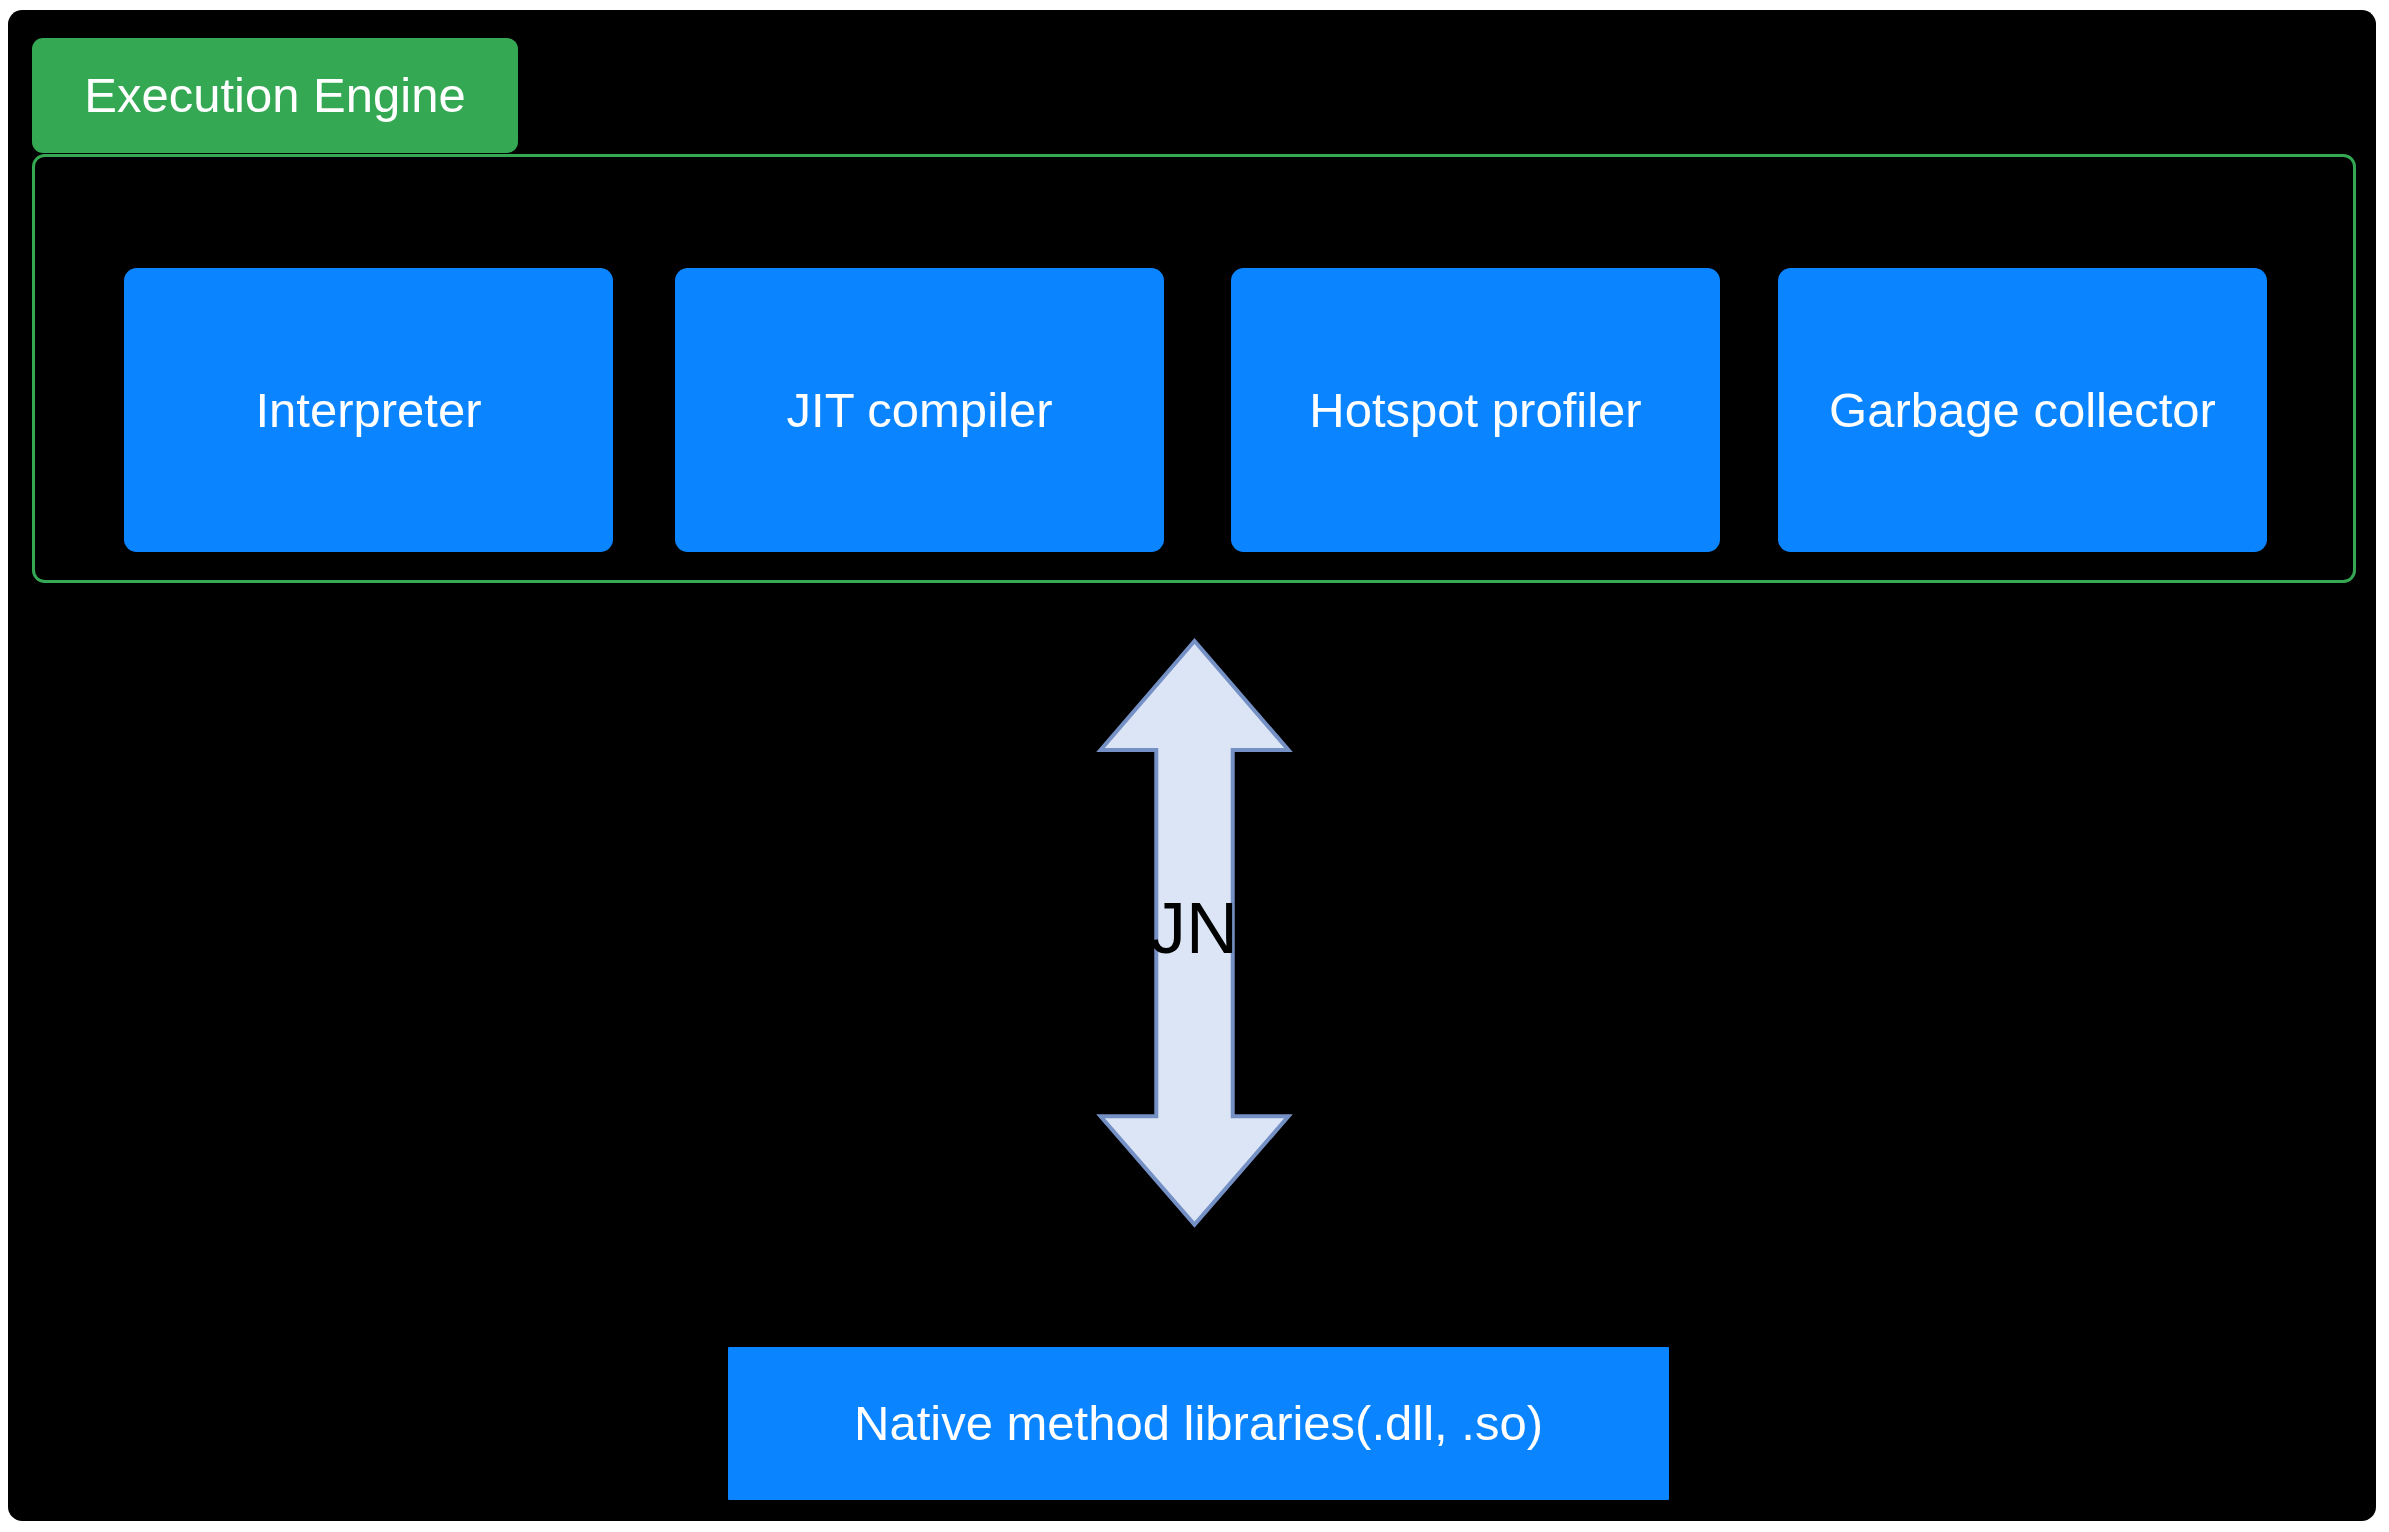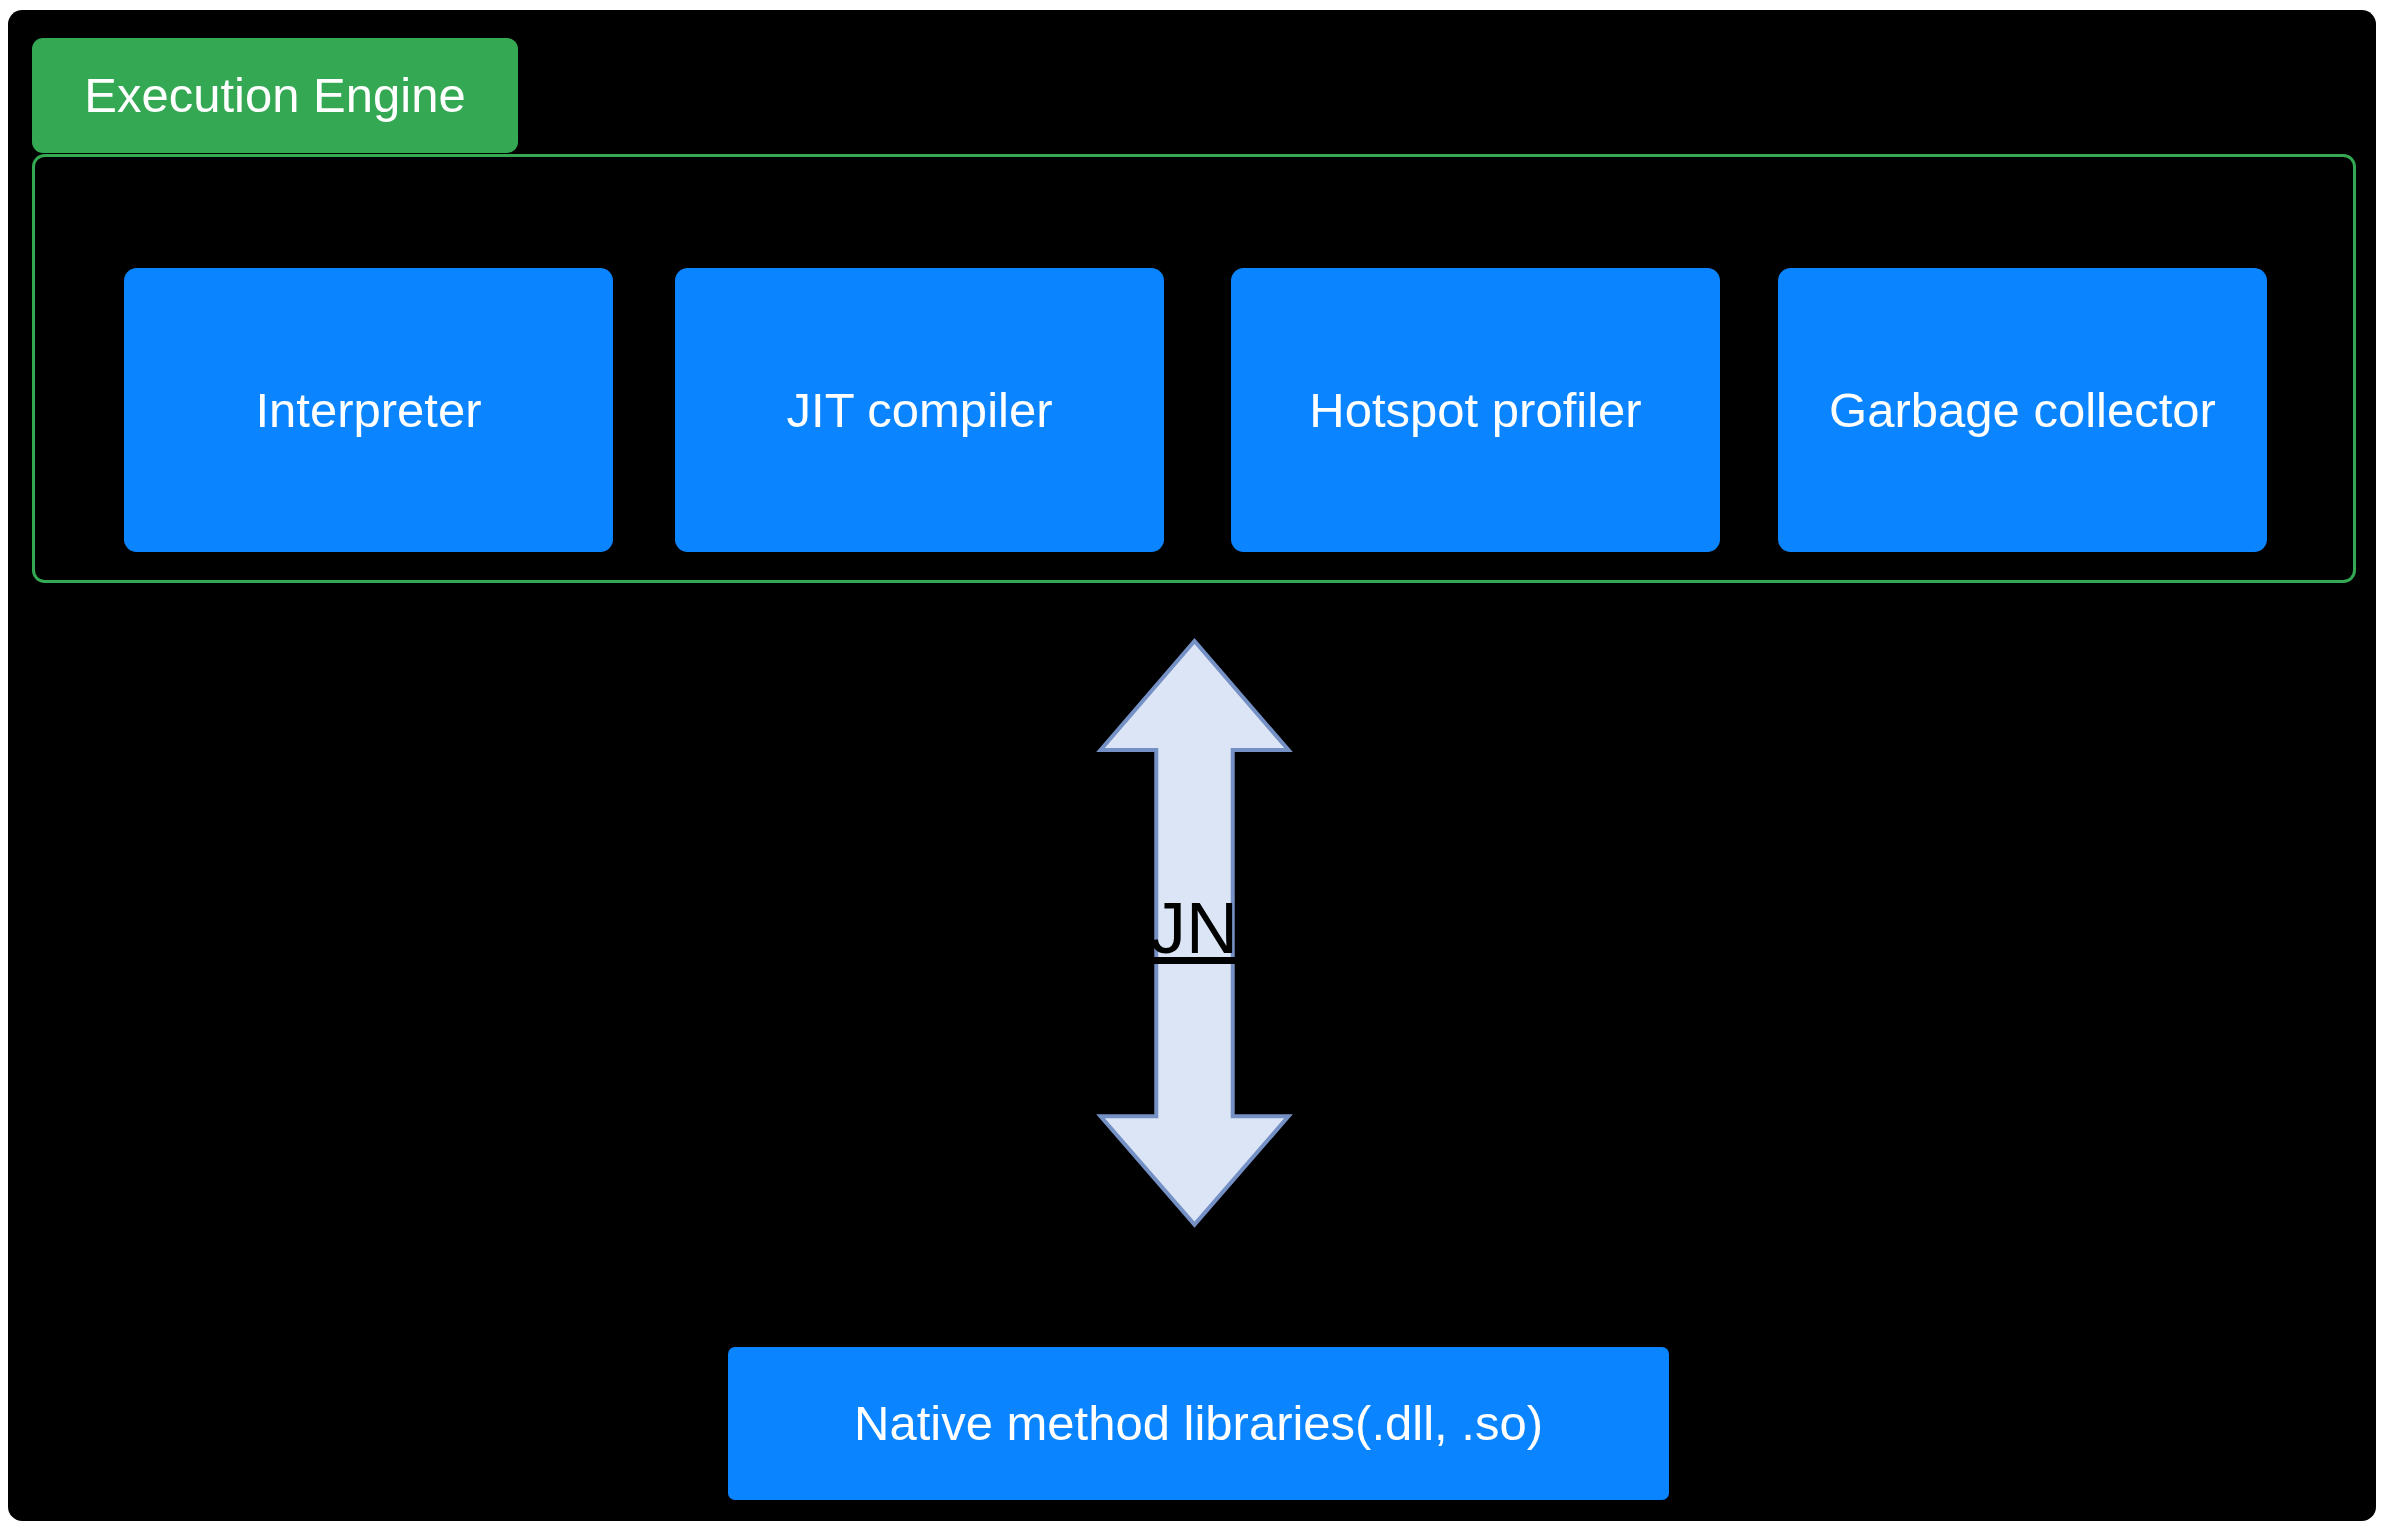--- a/index.html
+++ b/index.html
@@ -49,25 +49,24 @@
   .arrow-layer{
     position:absolute; left:0; top:0; width:2389px; height:1532px; z-index:1;
   }
   .arrow-layer polygon{
     fill:var(--arrow_fill); stroke:var(--arrow_stroke); stroke-width:5;
   }
   .jni-label{
     position:absolute; left:1150px; top:892px;
     color:var(--jni_text); font-size:72px; line-height:1; white-space:nowrap;
     z-index:2;
-    text-decoration:underline;
   }
   .native-box{
     position:absolute; left:728px; top:1347px; width:941px; height:153px;
-    background:var(--blue); border-radius:7px;
+    background:var(--blue); border-radius:1px;
     display:flex; align-items:center; justify-content:center;
     z-index:2;
   }
   .native-box .label{
     color:var(--label_text); font-size:49px; line-height:1; white-space:nowrap;
   }
 </style>
 </head>
 <body>
 

